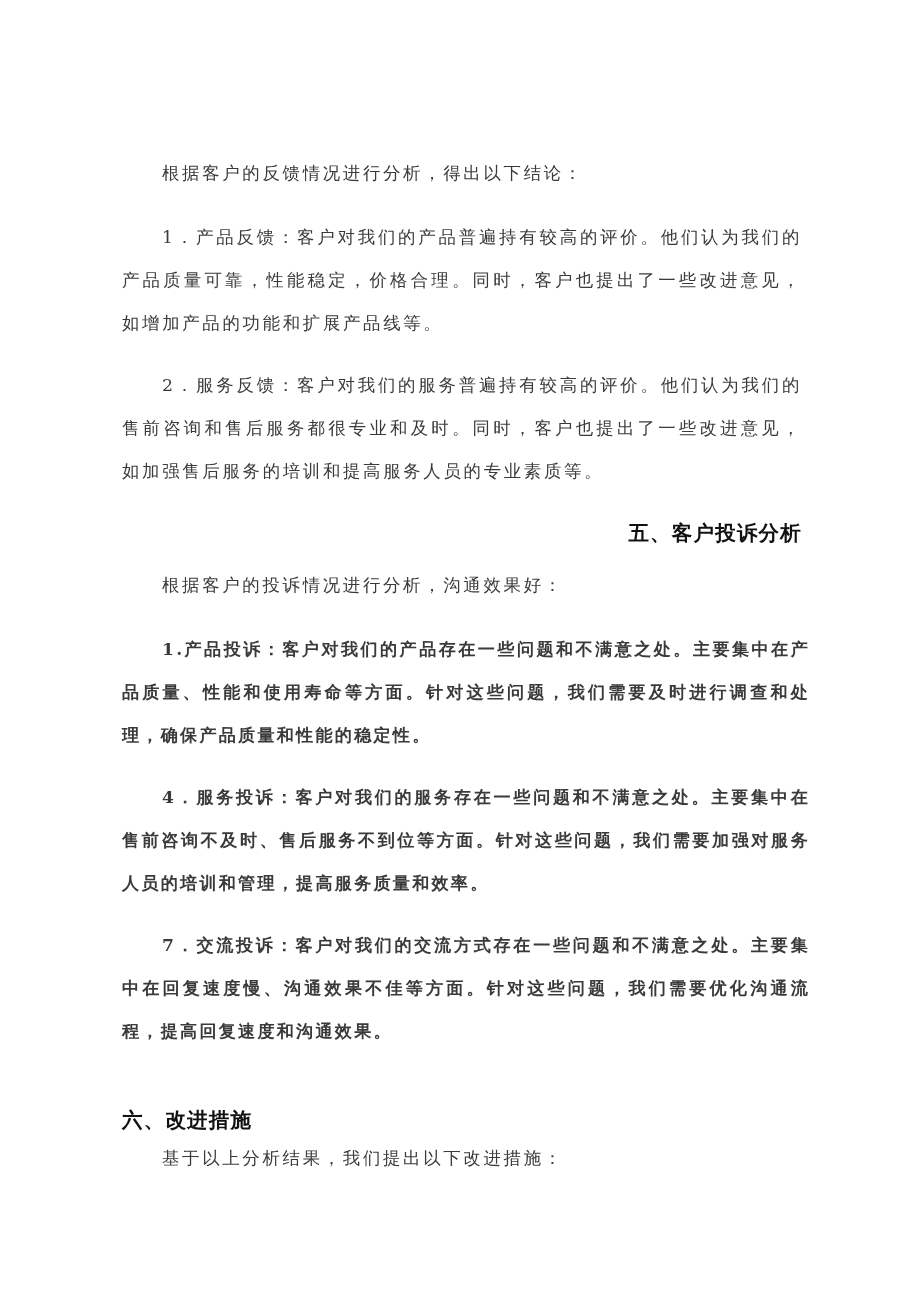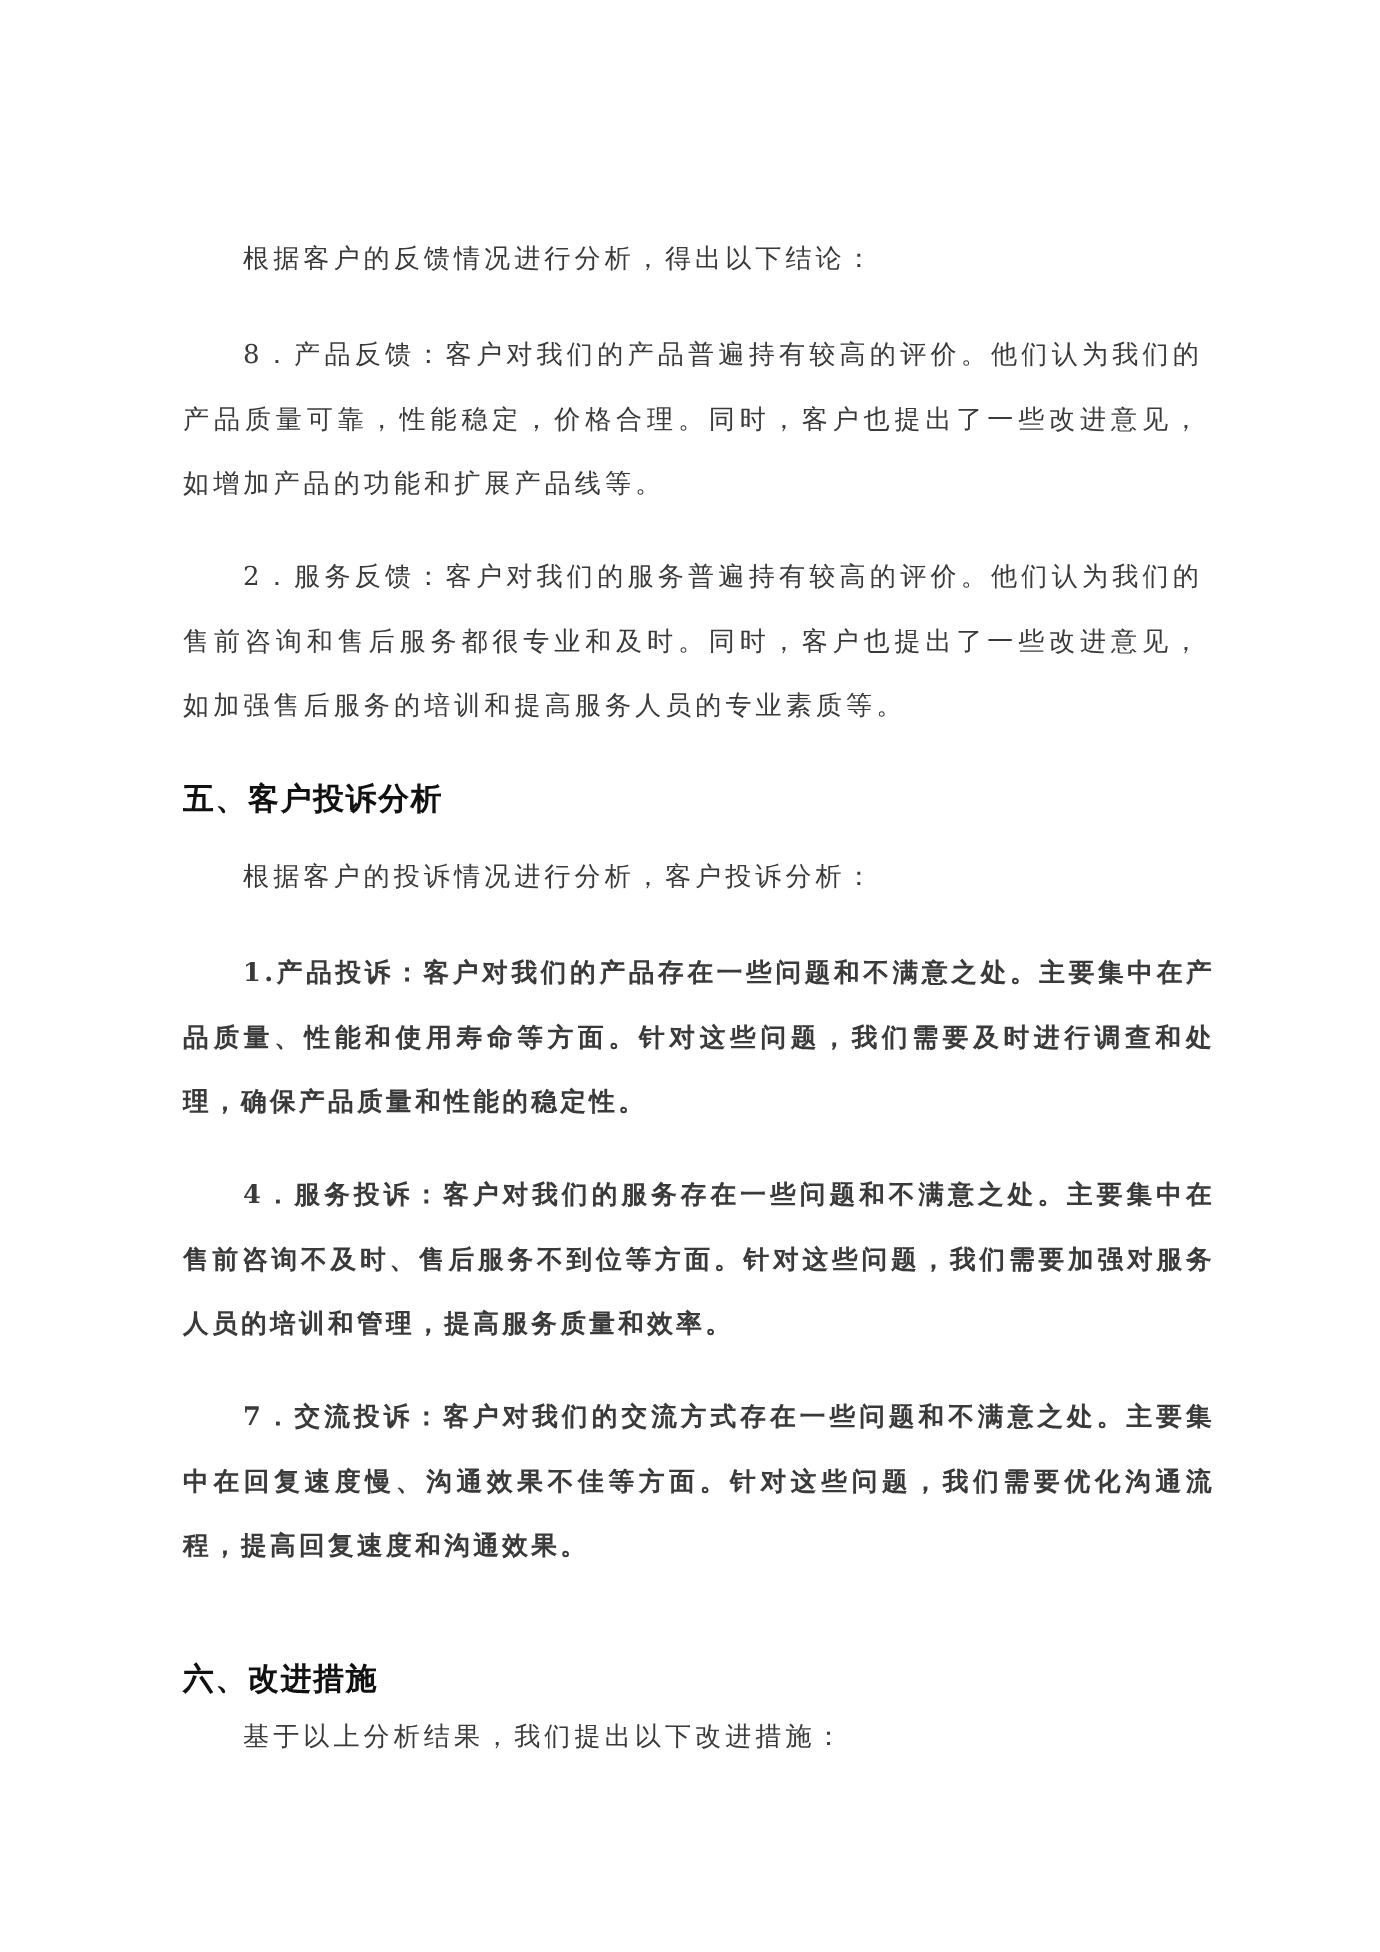--- a/index.html
+++ b/index.html
@@ -71,41 +71,41 @@
     font-size: 20.5px;
     font-weight: bold;
     letter-spacing: 1.2px;
     color: #111111;
     text-indent: 0;
     margin: 0;
     padding: 0;
     line-height: 34px;
   }
 
-  .sec-gap-before { margin-top: 23px; }
+  .sec-gap-before { margin-top: 23px; text-align: right; }
   .sec-gap-after  { margin-top: 14px; }
 
   .big-gap-before { margin-top: 50px; }
 </style>
 </head>
 <body>
 
 <div class="page">
   <div class="content">
 
     <p class="para intro">根据客户的反馈情况进行分析，得出以下结论：</p>
 
-    <p class="para">8．产品反馈：客户对我们的产品普遍持有较高的评价。他们认为我们的产品质量可靠，性能稳定，价格合理。同时，客户也提出了一些改进意见，如增加产品的功能和扩展产品线等。</p>
+    <p class="para">1．产品反馈：客户对我们的产品普遍持有较高的评价。他们认为我们的产品质量可靠，性能稳定，价格合理。同时，客户也提出了一些改进意见，如增加产品的功能和扩展产品线等。</p>
 
     <p class="para">2．服务反馈：客户对我们的服务普遍持有较高的评价。他们认为我们的售前咨询和售后服务都很专业和及时。同时，客户也提出了一些改进意见，如加强售后服务的培训和提高服务人员的专业素质等。</p>
 
 
     <h2 class="heading sec-gap-before">五、客户投诉分析</h2>
 
-    <p class="para intro sec-gap-after">根据客户的投诉情况进行分析，客户投诉分析：</p>
+    <p class="para intro sec-gap-after">根据客户的投诉情况进行分析，沟通效果好：</p>
 
     <p class="para dense">1.产品投诉：客户对我们的产品存在一些问题和不满意之处。主要集中在产品质量、性能和使用寿命等方面。针对这些问题，我们需要及时进行调查和处理，确保产品质量和性能的稳定性。</p>
 
     <p class="para dense">4．服务投诉：客户对我们的服务存在一些问题和不满意之处。主要集中在售前咨询不及时、售后服务不到位等方面。针对这些问题，我们需要加强对服务人员的培训和管理，提高服务质量和效率。</p>
 
     <p class="para dense">7．交流投诉：客户对我们的交流方式存在一些问题和不满意之处。主要集中在回复速度慢、沟通效果不佳等方面。针对这些问题，我们需要优化沟通流程，提高回复速度和沟通效果。</p>
 
     <h2 class="heading big-gap-before">六、改进措施</h2>
 
     <p class="para last">基于以上分析结果，我们提出以下改进措施：</p>

